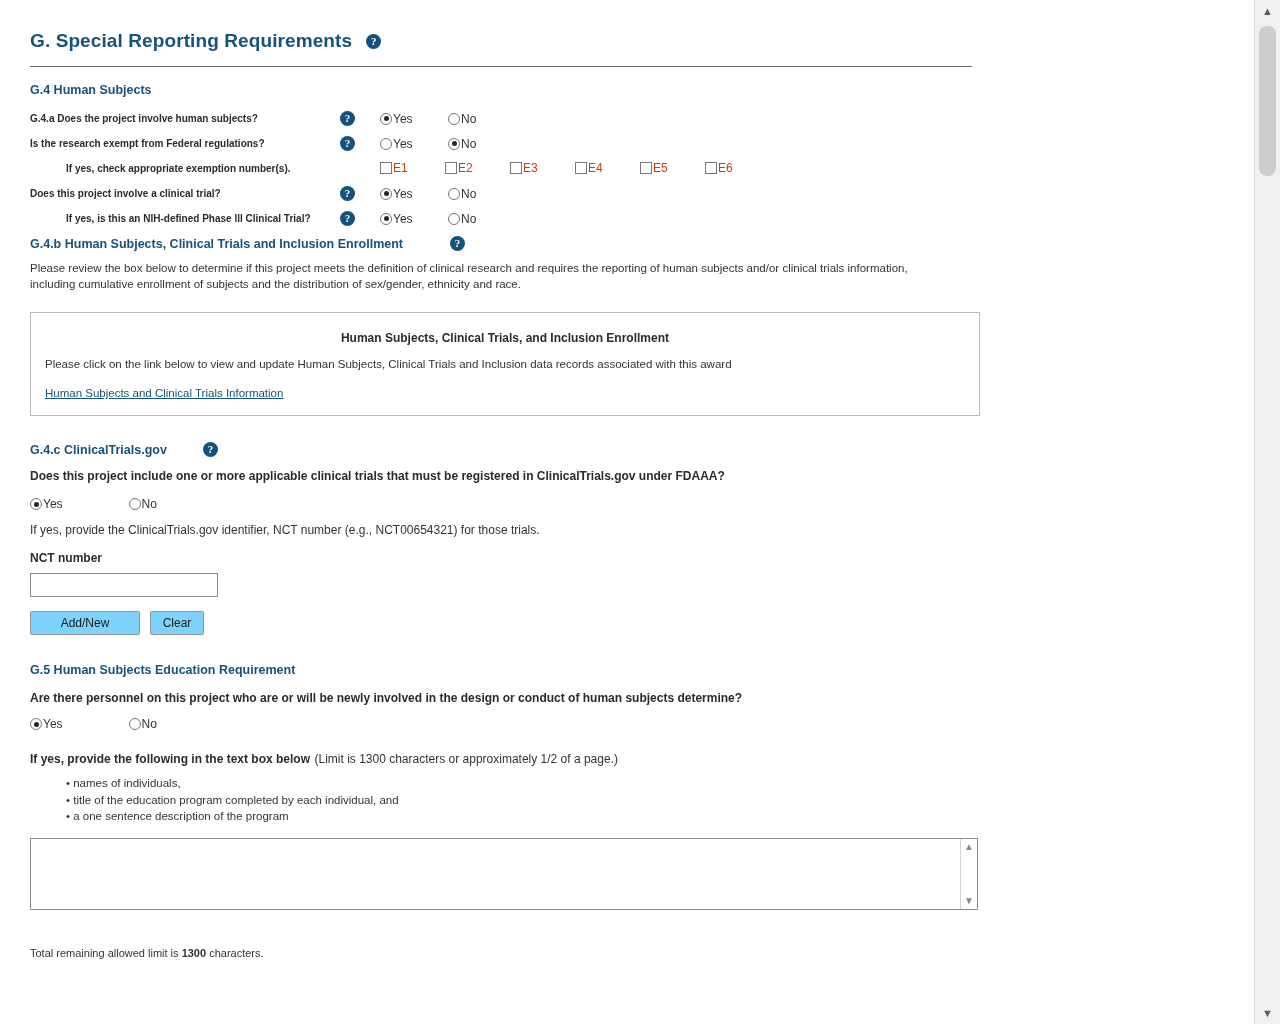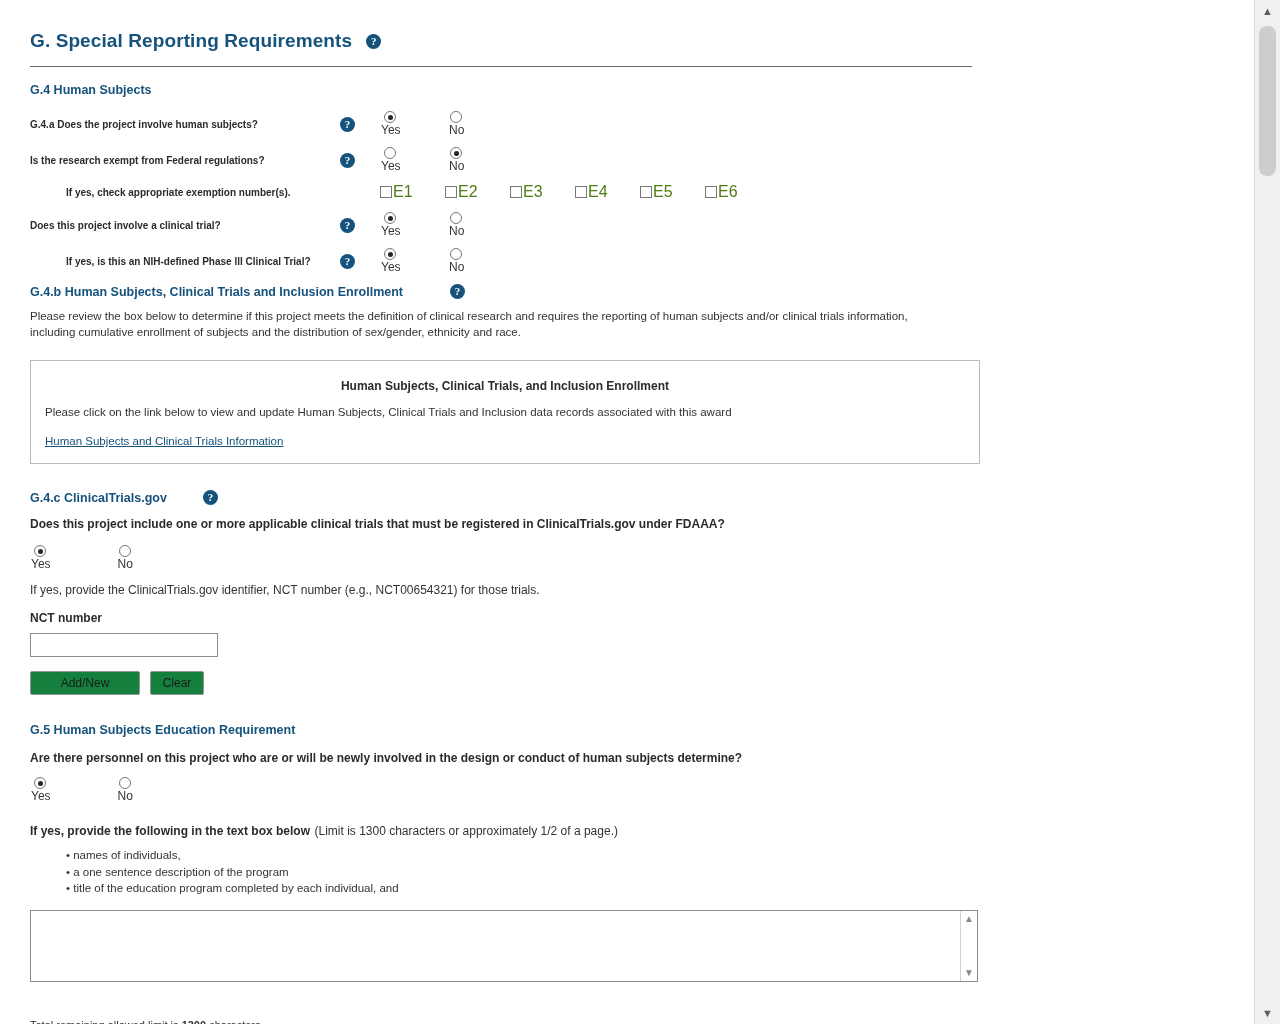--- a/index.html
+++ b/index.html
@@ -100,21 +100,20 @@
   .radio-grp {
     display: flex;
     align-items: center;
   }
   .radio-opt {
     display: flex;
     align-items: center;
     font-size: 12px;
     color: #333;
     margin-right: 0;
-    flex-direction: column;
   }
   .radio-opt .lbl { margin-left: 1px; }
   .radio {
     width: 12px;
     height: 12px;
     border-radius: 50%;
     border: 1px solid #767676;
     background: #fff;
     box-sizing: border-box;
     position: relative;
@@ -142,22 +141,22 @@
     height: 12px;
     border: 1px solid #767676;
     background: #fff;
     box-sizing: border-box;
     flex: none;
     cursor: pointer;
   }
   .cb-opt {
     display: flex;
     align-items: center;
-    font-size: 16px;
-    color: #4d7c0f;
+    font-size: 12px;
+    color: #c2410c;
     width: 65px;
   }
   .cb-opt .lbl { margin-left: 1px; }
   
   .blurb {
     font-size: 11.5px;
     color: #333;
     line-height: 1.35;
     margin: 10px 0 0 0;
     max-width: 925px;
@@ -213,21 +212,21 @@
   }
   .btn-row {
     display: flex;
     gap: 10px;
     margin-top: 14px;
   }
   .btn {
     font-family: "Liberation Sans", sans-serif;
     font-size: 12px;
     color: #1a1a1a;
-    background: #15803d;
+    background: #7dd3fc;
     border: 1px solid #949494;
     border-radius: 2px;
     padding: 4px 0;
     cursor: pointer;
   }
   .btn.wide { width: 110px; }
   .btn.narrow { width: 54px; }
   
   .bullets {
     margin: 8px 0 0 36px;
@@ -509,22 +508,22 @@
       </div>
     </div>
 
     <div style="margin-top:18px;">
       <span class="sub-bold">If yes, provide the following in the text box below</span>
       <span class="normal">(Limit is 1300 characters or approximately 1/2 of a page.)</span>
     </div>
 
     <div class="bullets">
       <div>• names of individuals,</div>
+      <div>• title of the education program completed by each individual, and</div>
       <div>• a one sentence description of the program</div>
-      <div>• title of the education program completed by each individual, and</div>
     </div>
 
     <div class="ta-wrap">
       <textarea class="textarea" placeholder="" style=""></textarea>
       <div class="ta-scroll">
         <span class="ta-arrow">▲</span>
         <span class="ta-arrow">▼</span>
       </div>
     </div>
 

